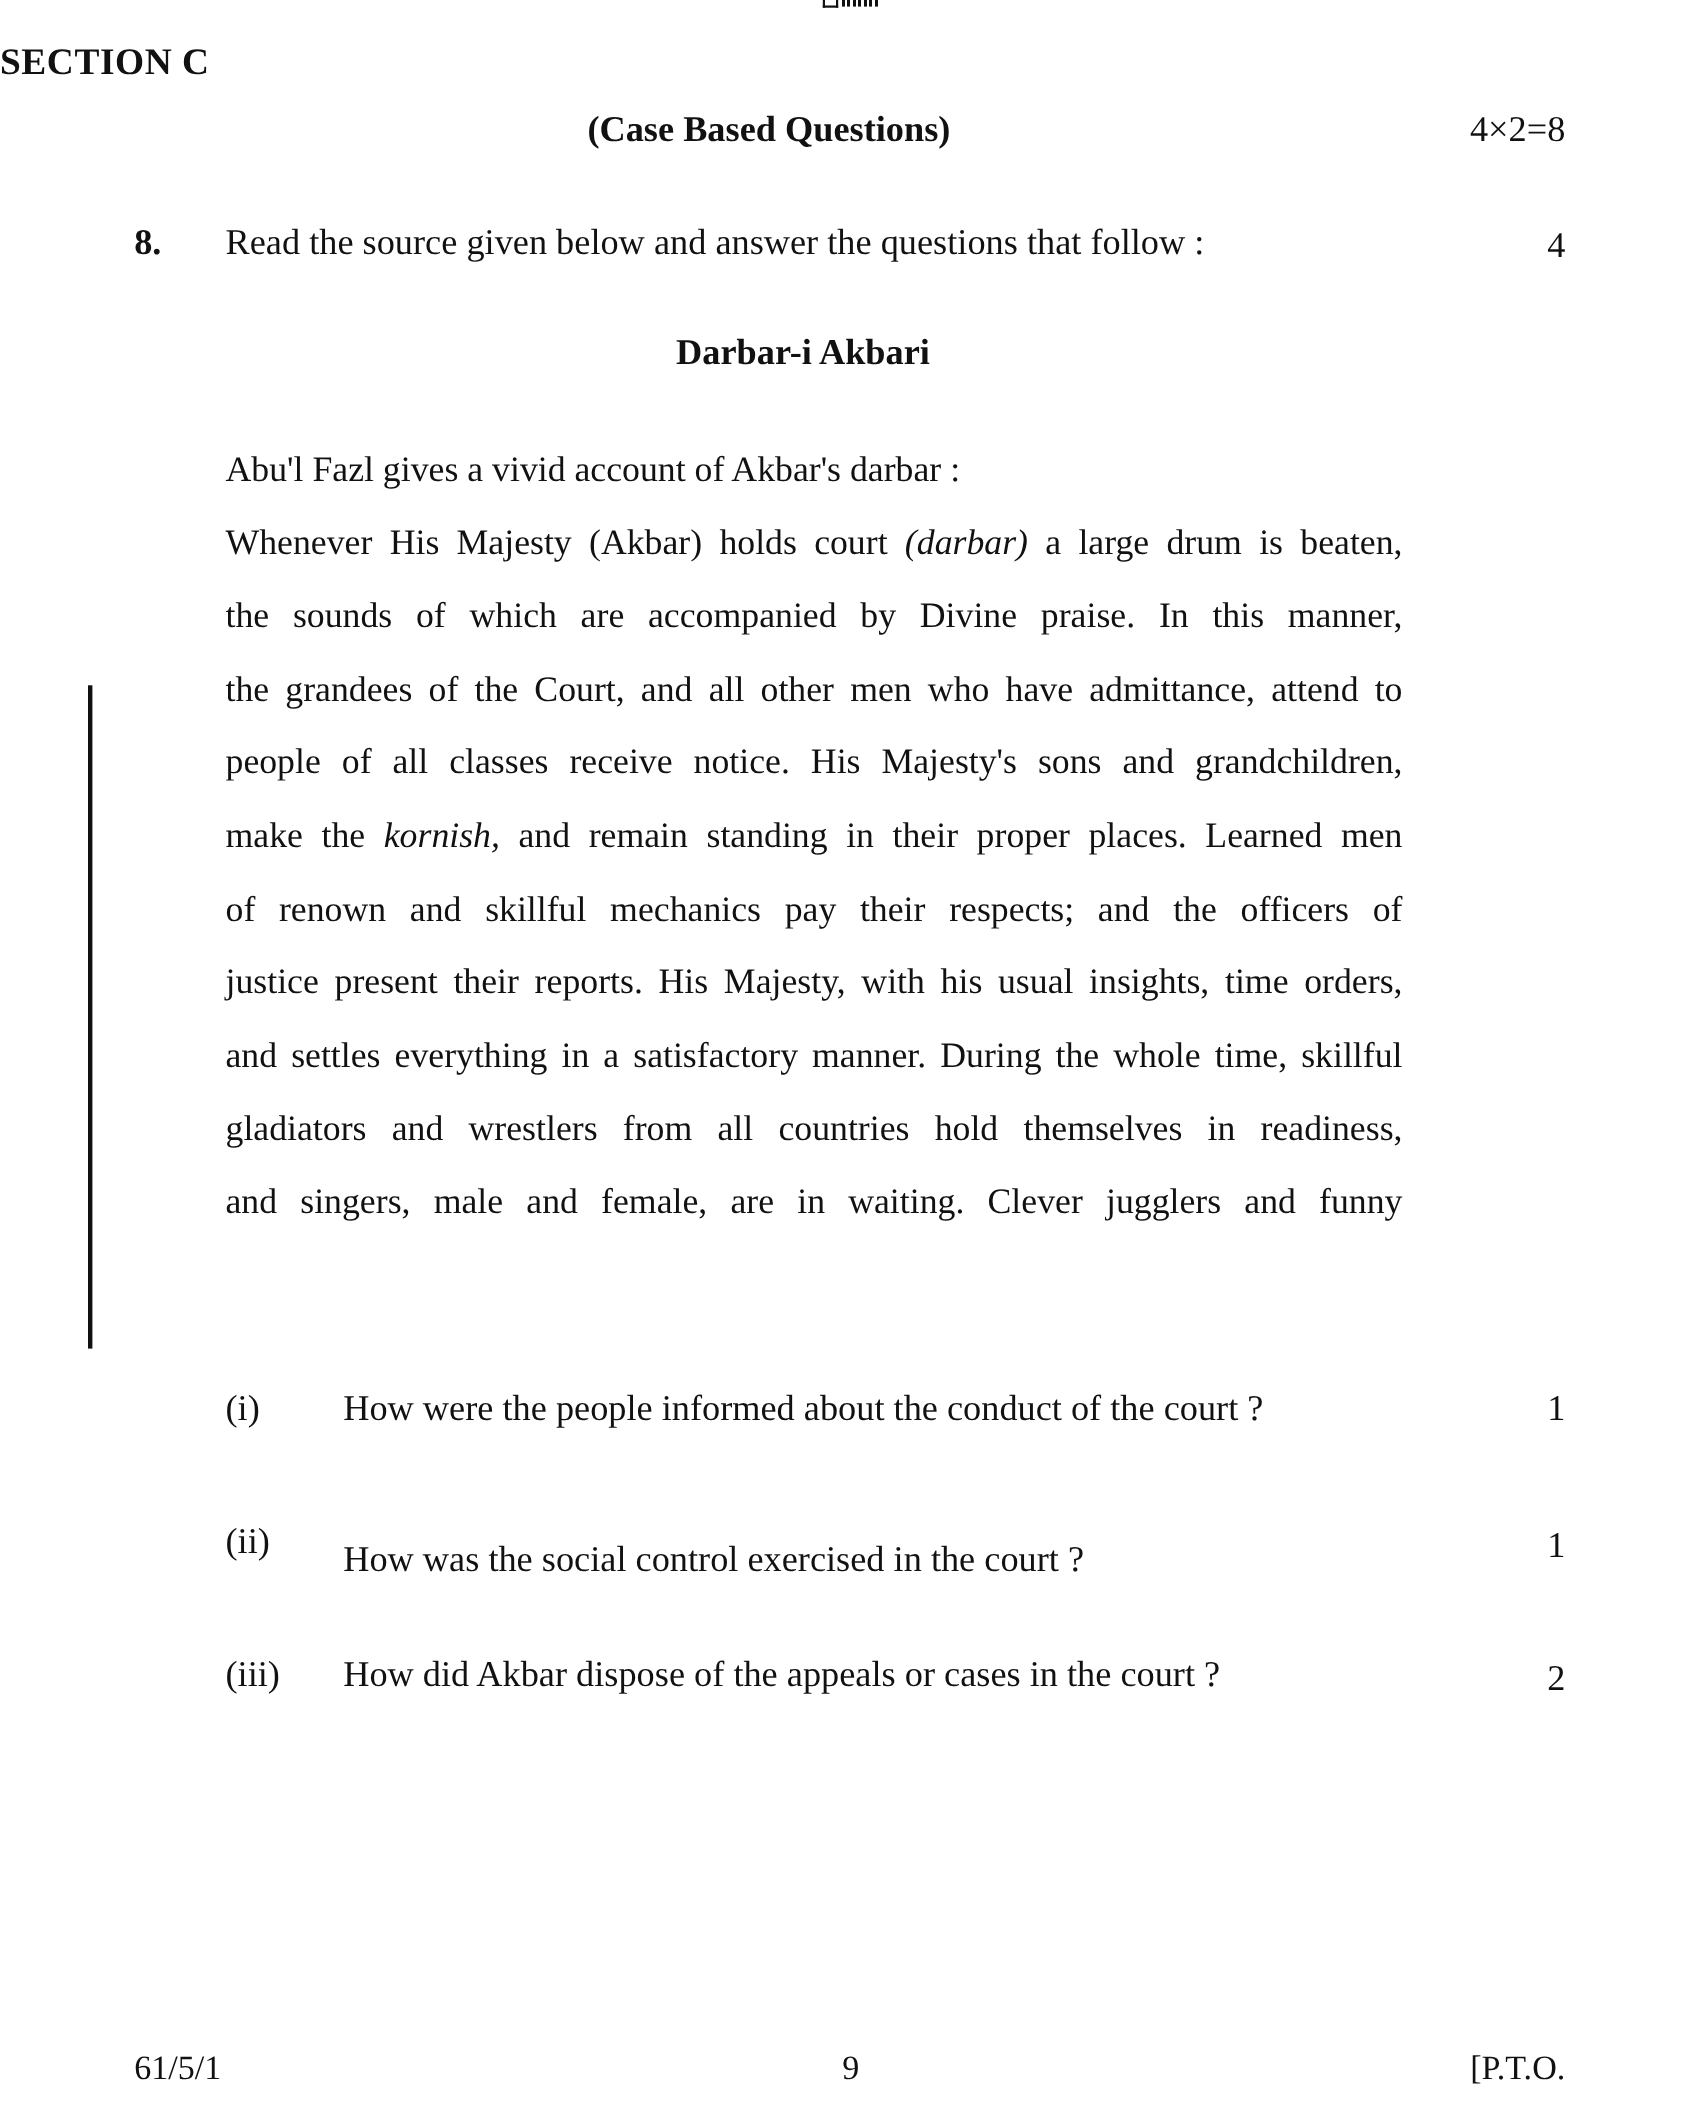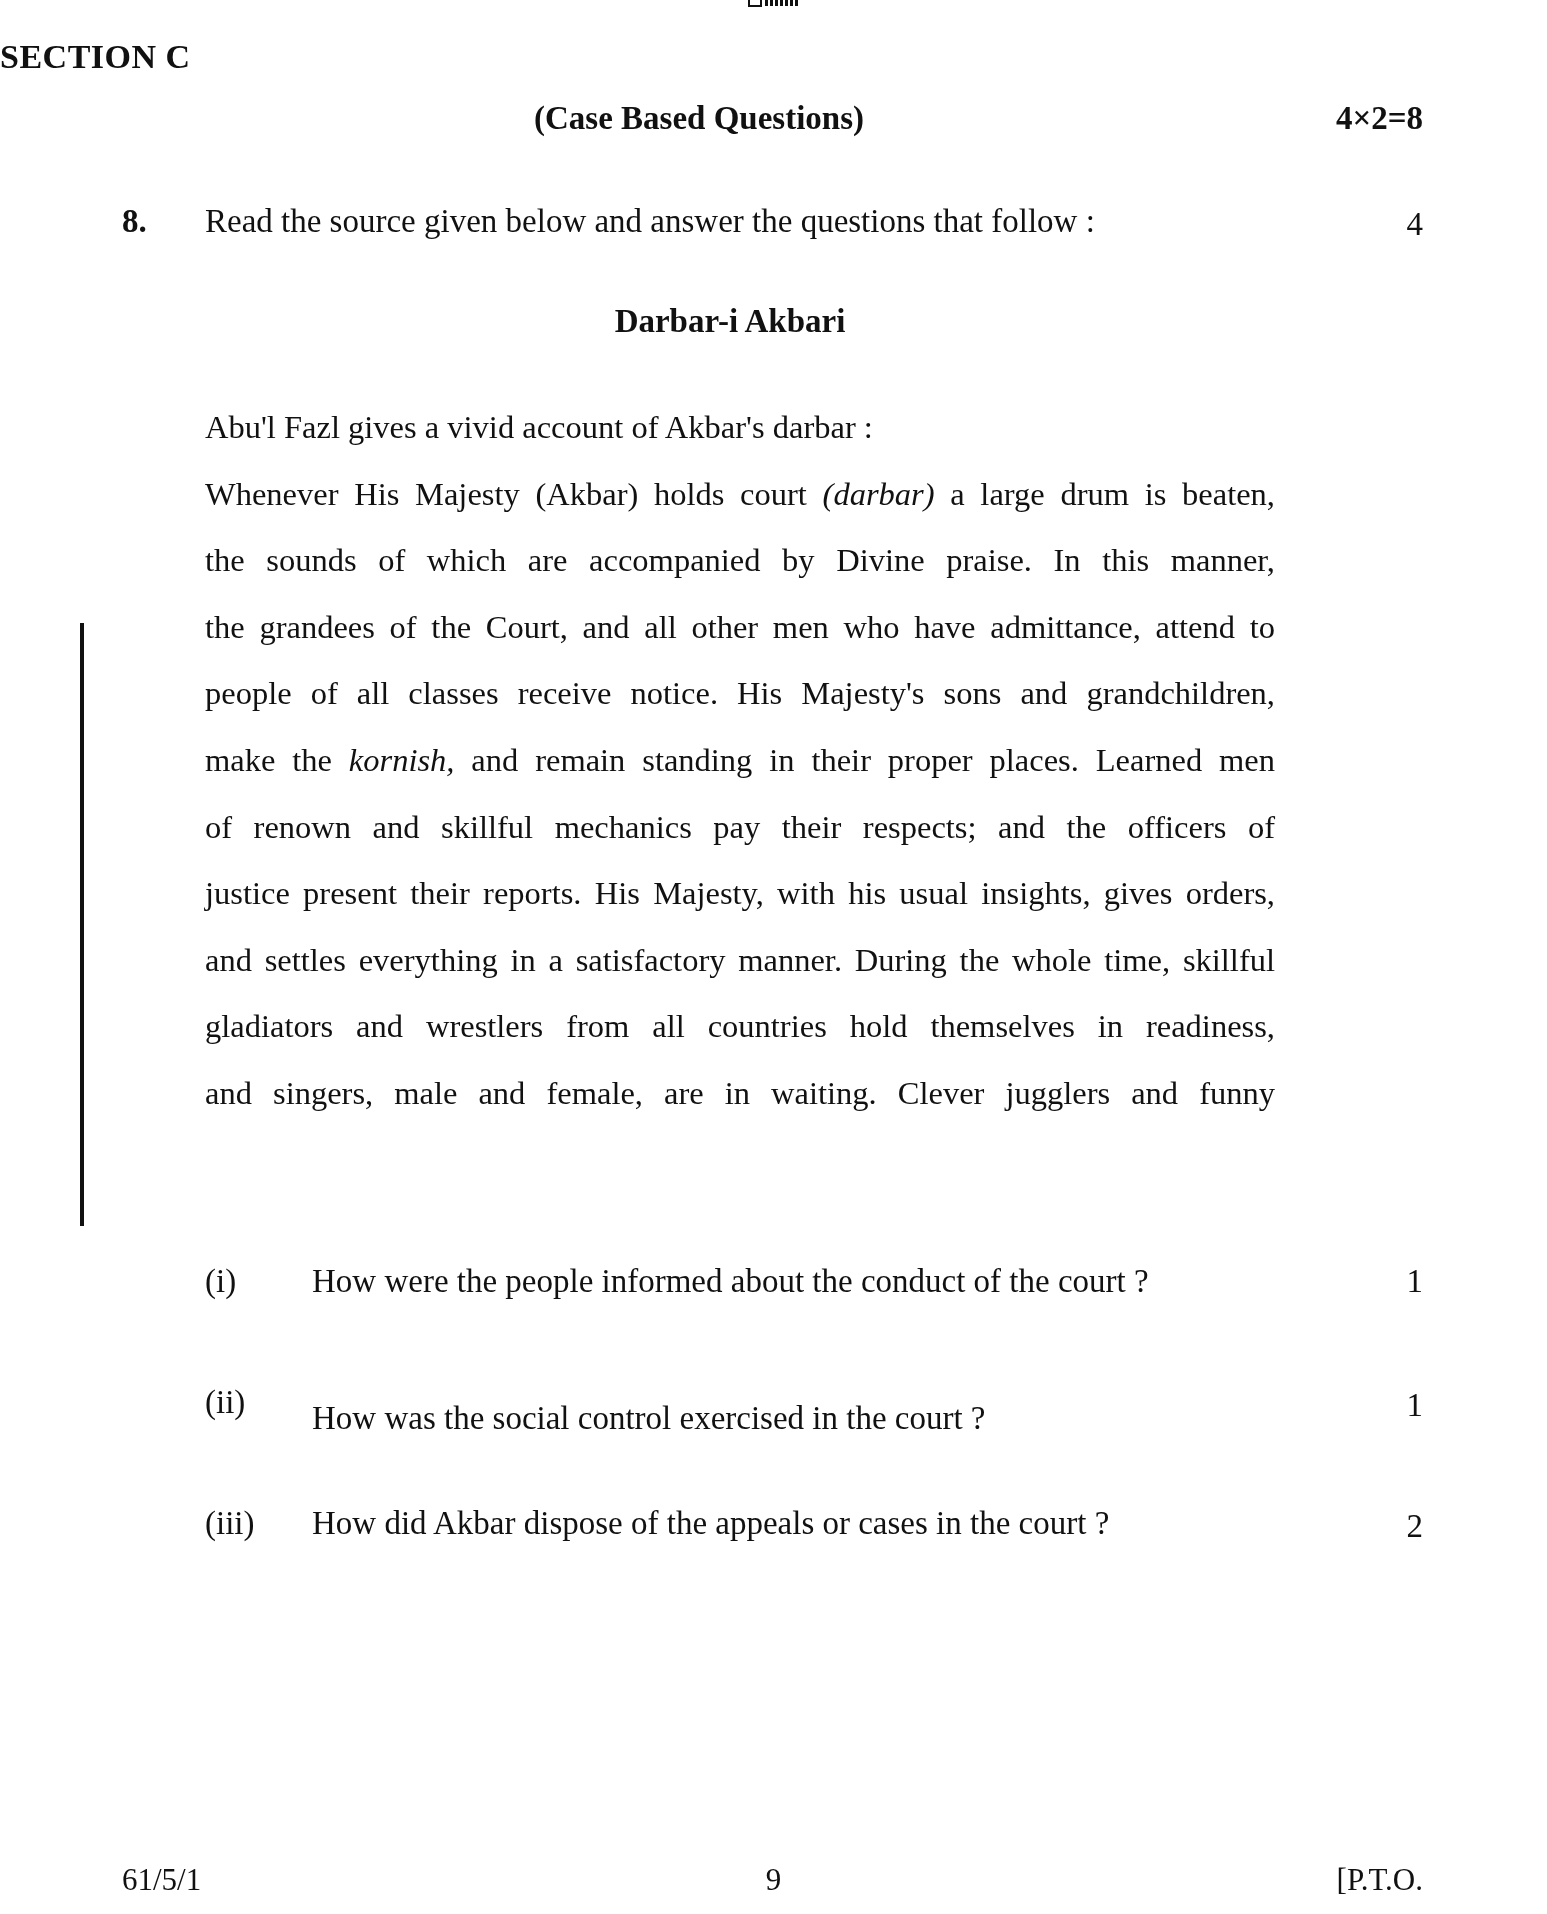--- a/index.html
+++ b/index.html
@@ -10,21 +10,21 @@
   .abs { position: absolute; white-space: nowrap; }
   .qr-mark {
     position: absolute; left: 748px; top: 0px; width: 52px; height: 8px;
     display: flex; gap: 3px; align-items: flex-start;
   }
   .qr-mark .box { width: 14px; height: 7px; border: 2px solid #111; border-top: none; box-sizing: border-box; }
   .qr-mark .dots { flex: 1; height: 6px;
     background: repeating-linear-gradient(90deg, #111 0 3px, transparent 3px 5px); }
   .section-title { left: 0; width: 1398px; top: 38px; text-align: left; font-weight: bold; font-size: 34px; letter-spacing: 0.5px; }
   .section-sub { left: 0; width: 1398px; top: 100px; text-align: center; font-weight: bold; font-size: 33px; }
-  .section-marks { right: 124px; top: 100px; font-weight: bold; font-size: 33px; }
+  .section-marks { right: 124px; top: 100px; font-weight: normal; font-size: 33px; }
   .q-num { left: 122px; top: 203px; font-weight: bold; font-size: 33px; }
   .q-text { left: 205px; top: 203px; font-size: 33px; }
   .q-marks { right: 124px; top: 206px; font-size: 33px; }
   .source-title { left: 0; width: 1398px; top: 303px; text-align: center; font-weight: bold; font-size: 33px; margin-left: 31px; }
   .passage { position: absolute; left: 205px; top: 407px; width: 1070px; font-size: 32.5px; }
   .passage .line { height: 66.6px; line-height: 40px; text-align: justify; text-align-last: justify; white-space: normal; }
   .passage .line.intro, .passage .line.last { text-align-last: left; }
   .passage em { font-style: italic; }
   .margin-bar { position: absolute; left: 80px; top: 623px; width: 4px; height: 603px; background: #111; }
   .sub-label { left: 205px; font-size: 33px; }
@@ -56,21 +56,21 @@
 <div class="margin-bar"></div>
 
 <div class="passage">
   <div class="line intro">Abu'l Fazl gives a vivid account of Akbar's darbar :</div>
   <div class="line"><span>Whenever His Majesty (Akbar) holds court </span><em>(darbar)</em><span> a large drum is beaten,</span></div>
   <div class="line"><span>the sounds of which are accompanied by Divine praise. In this manner,</span></div>
   <div class="line"><span>the grandees of the Court, and all other men who have admittance, attend to</span></div>
   <div class="line"><span>people of all classes receive notice. His Majesty's sons and grandchildren,</span></div>
   <div class="line"><span>make the </span><em>kornish,</em><span> and remain standing in their proper places. Learned men</span></div>
   <div class="line"><span>of renown and skillful mechanics pay their respects; and the officers of</span></div>
-  <div class="line"><span>justice present their reports. His Majesty, with his usual insights, gives orders,</span></div>
+  <div class="line"><span>justice present their reports. His Majesty, with his usual insights, time orders,</span></div>
   <div class="line"><span>and settles everything in a satisfactory manner. During the whole time, skillful</span></div>
   <div class="line"><span>gladiators and wrestlers from all countries hold themselves in readiness,</span></div>
   <div class="line"><span>and singers, male and female, are in waiting. Clever jugglers and funny</span></div>
 </div>
 
 <div class="abs sub-label" style="top:1263px">(i)</div>
 <div class="abs sub-text" style="top:1263px">How were the people informed about the conduct of the court ?</div>
 <div class="abs sub-marks" style="top:1263px">1</div>
 
 <div class="abs sub-label" style="top:1384px">(ii)</div>

